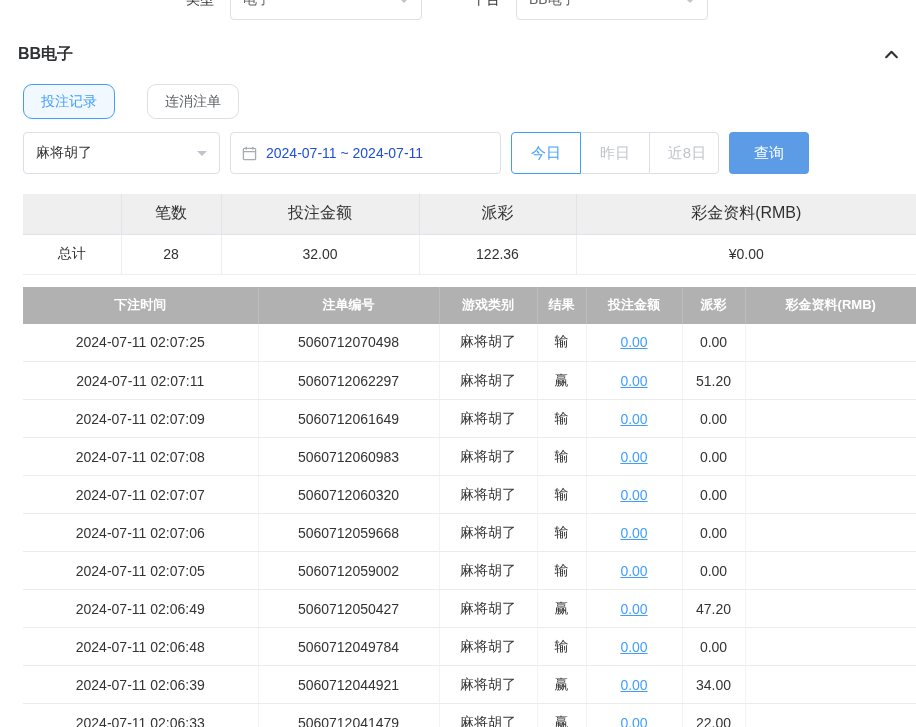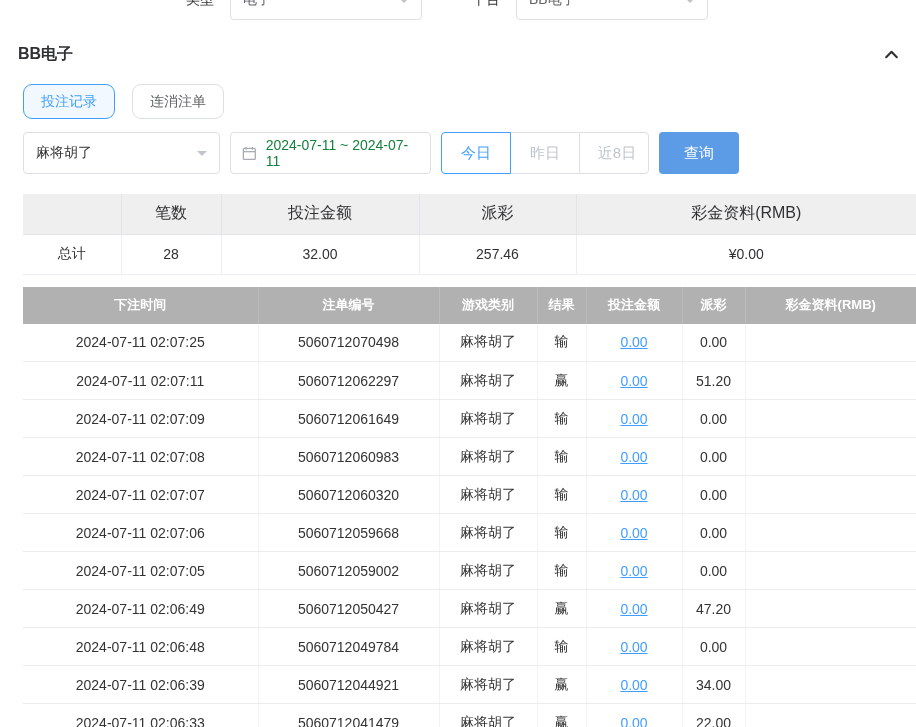--- a/index.html
+++ b/index.html
@@ -22,38 +22,38 @@
   }
   .caret-down {
     width: 0; height: 0; border: 5px solid transparent;
     border-top-color: #c0c4cc; margin-top: 5px;
   }
   
   .section-head { display: flex; align-items: center; justify-content: space-between; padding: 20px 16px 0 18px; }
   .section-title { font-size: 16px; font-weight: bold; color: #303133; }
   .collapse-btn { background: none; border: none; cursor: pointer; display: flex; align-items: center; }
   
-  .tabs { display: flex; gap: 17px; margin: 19px 0 0 23px; }
+  .tabs { display: flex; gap: 32px; margin: 19px 0 0 23px; }
   .tab {
     height: 35px; padding: 0 17px; border-radius: 9px; border: 1px solid #dcdfe6;
     background: #fff; color: #606266; font-size: 14px; cursor: pointer;
     font-family: inherit;
   }
   .tab.active { border-color: var(--accent, #409eff); color: var(--accent, #409eff); background: #f2f8ff; }
   
   .filter-row { display: flex; align-items: center; margin: 13px 0 0 23px; }
   .game-select {
     width: 197px; height: 42px; border: 1px solid #dcdfe6; border-radius: 4px;
     display: flex; align-items: center; justify-content: space-between;
     padding: 0 12px; color: #333; cursor: pointer; background: #fff;
   }
   .date-input {
-    width: 201px; height: 42px; border: 1px solid #dcdfe6; border-radius: 4px;
+    width: 271px; height: 42px; border: 1px solid #dcdfe6; border-radius: 4px;
     display: flex; align-items: center; gap: 9px; padding: 0 11px;
-    margin-left: 10px; color: #15803d; cursor: pointer; background: #fff;
+    margin-left: 10px; color: #1d4ed8; cursor: pointer; background: #fff;
   }
   .range-group { display: flex; margin-left: 10px; }
   .range {
     width: 70px; height: 42px; background: #fff; border: 1px solid #dcdfe6;
     color: #c0c4cc; font-size: 15px; margin-left: -1px; cursor: pointer;
     font-family: inherit;
   }
   .range:first-child { border-radius: 4px 0 0 4px; margin-left: 0; }
   .range:last-child { border-radius: 0 4px 4px 0; padding-left: 6px; }
   .range.active { border-color: var(--accent, #409eff); color: var(--accent, #409eff); position: relative; z-index: 1; }
@@ -160,21 +160,21 @@
         <th>投注金额</th>
         <th>派彩</th>
         <th>彩金资料(RMB)</th>
       </tr>
     </thead>
     <tbody>
       <tr>
         <td>总计</td>
         <td>28</td>
         <td>32.00</td>
-        <td>257.46</td>
+        <td>122.36</td>
         <td>¥0.00</td>
       </tr>
     </tbody>
   </table>
 
   <table class="records">
     <colgroup>
         <col style="width:235px">
         <col style="width:181px">
         <col style="width:98px">

